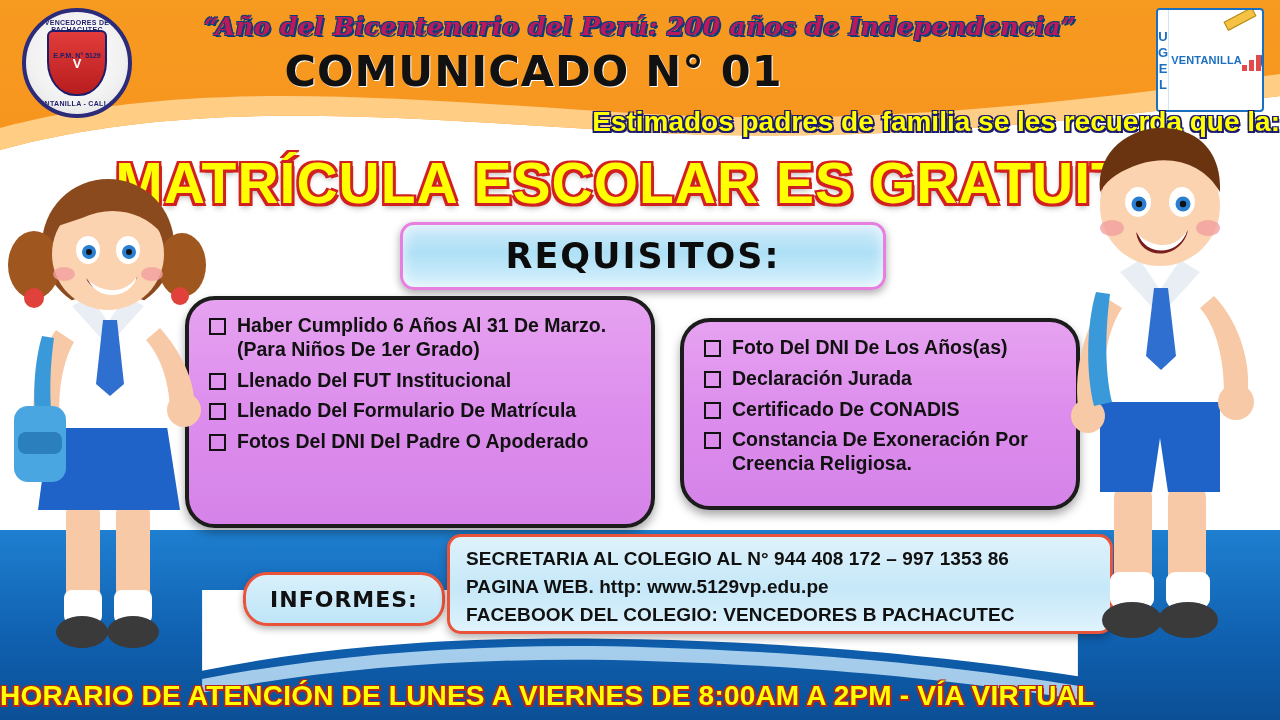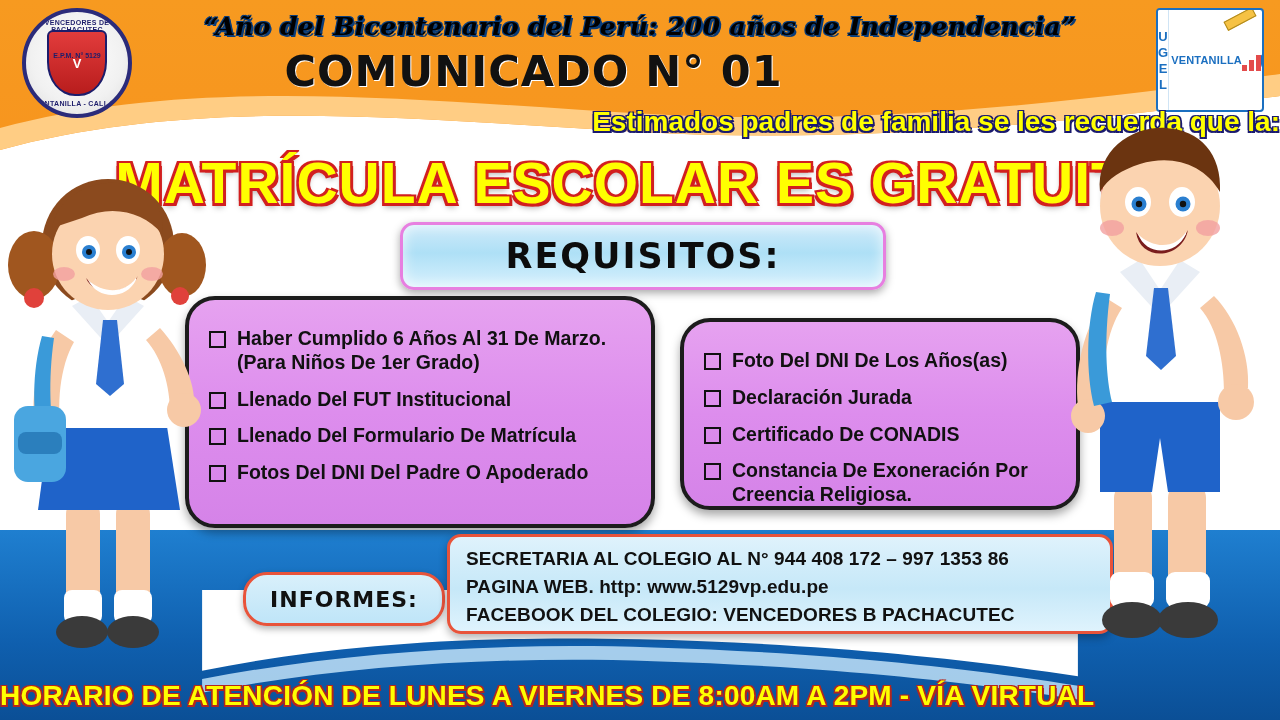--- a/index.html
+++ b/index.html
@@ -161,21 +161,21 @@
     background: #f6c244;
     transform: rotate(-28deg);
     border: 1px solid #b08a1d;
   }
 
   .lema {
     position: absolute;
     left: 150px; top: 12px;
     width: 980px;
     text-align: center;
-    color: #000000;
+    color: #be185d;
     font-family: "DejaVu Serif", serif;
     font-style: italic;
     font-weight: bold;
     font-size: 25px;
     text-shadow: 2px 2px 0 #0a3d7a, -1px -1px 0 #0a3d7a, 1px -1px 0 #0a3d7a, -1px 1px 0 #0a3d7a;
     letter-spacing: 0.4px;
     white-space: nowrap;
   }
 
   .comunicado {
@@ -259,21 +259,20 @@
     padding: 0;
   }
   .req-list li {
     position: relative;
     padding-left: 30px;
     margin-bottom: 7px;
     font-weight: bold;
     font-size: 19.5px;
     color: #111111;
     line-height: 1.22;
-    margin-top: 13px;
   }
   .req-list li .chk {
     position: absolute;
     left: 2px; top: 4px;
     width: 13px; height: 13px;
     border: 2px solid #111;
     background: transparent;
   }
 
   

